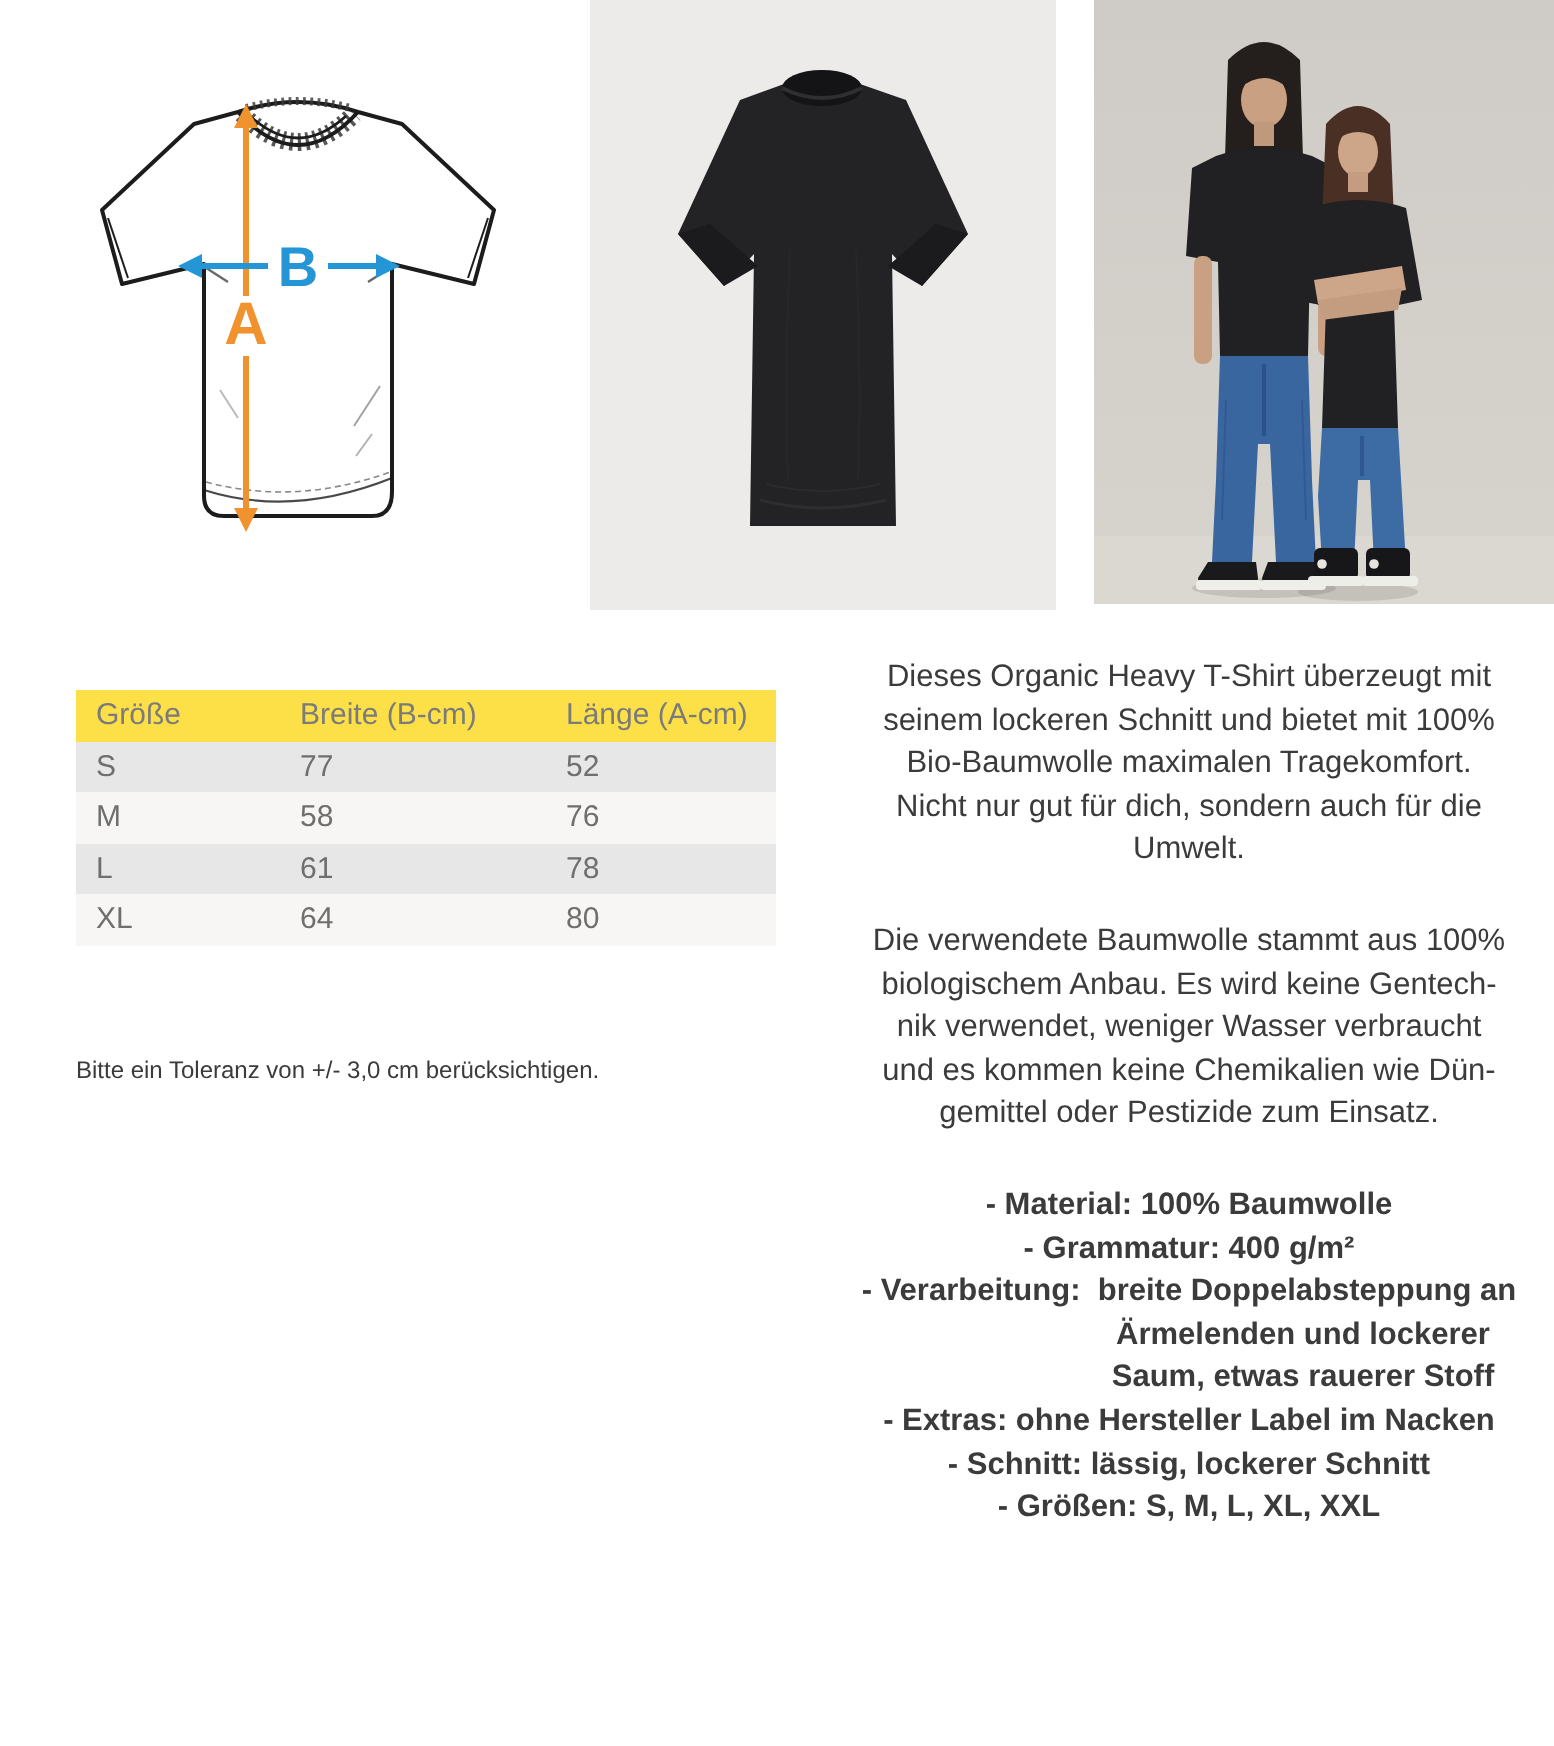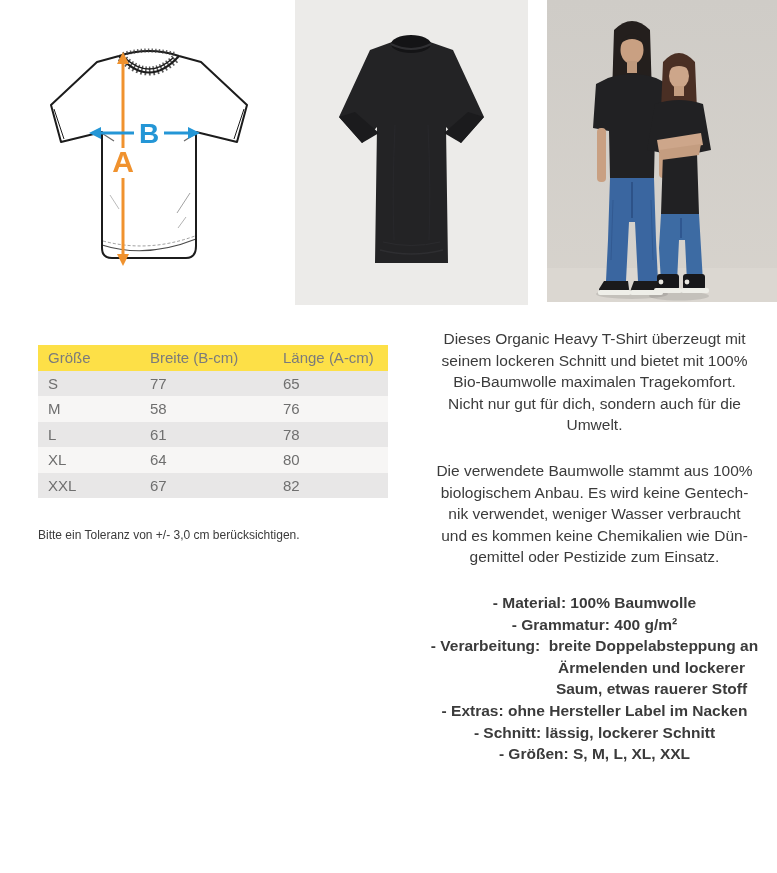--- a/index.html
+++ b/index.html
@@ -160,41 +160,36 @@
     <tr>
       <th>Größe</th>
       <th>Breite (B-cm)</th>
       <th>Länge (A-cm)</th>
     </tr>
   </thead>
   <tbody>
     <tr class="odd">
       <td>S</td>
       <td>77</td>
-      <td>65</td>
+      <td>52</td>
     </tr>
     <tr class="even">
       <td>M</td>
       <td>58</td>
       <td>76</td>
     </tr>
     <tr class="odd">
       <td>L</td>
       <td>61</td>
       <td>78</td>
     </tr>
     <tr class="even">
       <td>XL</td>
       <td>64</td>
       <td>80</td>
-    </tr>
-    <tr class="odd">
-      <td>XXL</td>
-      <td>67</td>
-      <td>82</td>
     </tr>
   </tbody>
 </table>
 
 <div class="abs tolerance-note">Bitte ein Toleranz von +/- 3,0 cm berücksichtigen.</div>
 
 <div class="abs description">
   <p class="para">Dieses Organic Heavy T-Shirt überzeugt mit
 seinem lockeren Schnitt und bietet mit 100%
 Bio-Baumwolle maximalen Tragekomfort.

